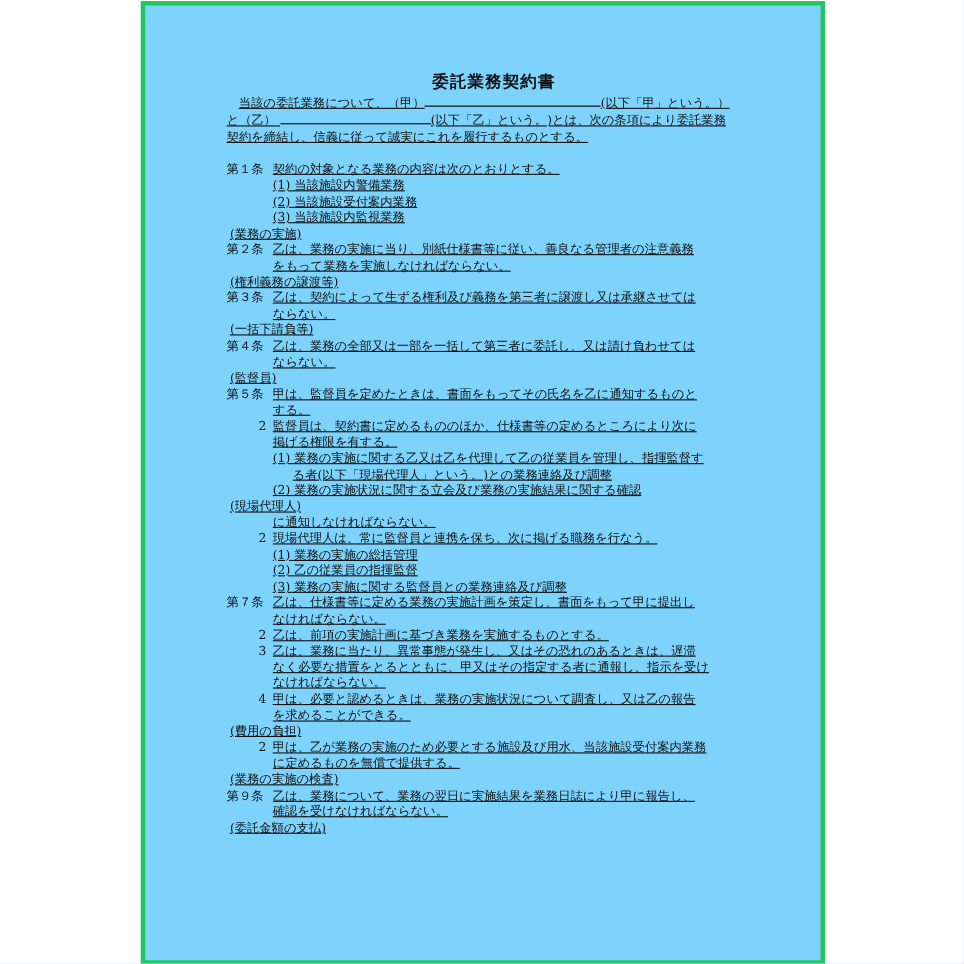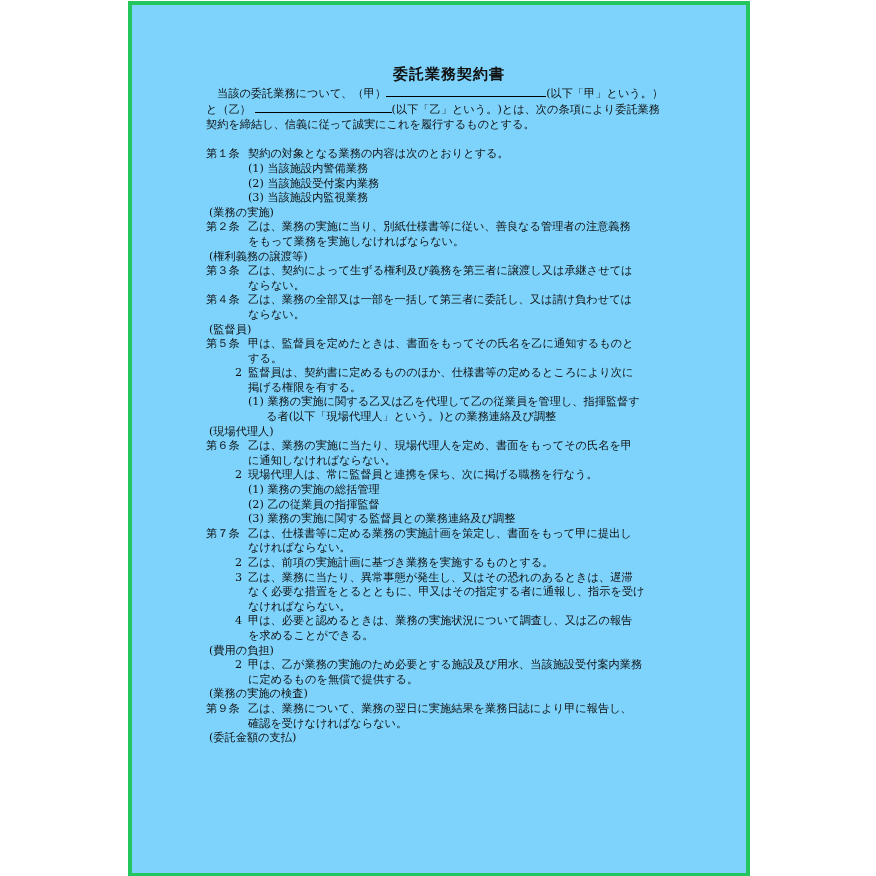--- a/index.html
+++ b/index.html
@@ -3,21 +3,21 @@
   <meta charset="utf-8">
   <style>
     html, body { margin: 0; padding: 0; background: #ffffff; }
     body { width: 876px; height: 876px; position: relative; overflow: hidden;
       font-family: "DejaVu Serif", "Liberation Serif", serif; color: #111; }
     .page { position: absolute; left: 128px; top: 1px; width: 614px; height: 868px;
       border: 4px solid #22c55e; background: #7dd3fc; box-sizing: content-box; }
     .content { position: absolute; left: 74px; top: 62px; width: 480px; font-size: 11.2px; line-height: 14.6px; }
     .title { text-align: center; font-family: "DejaVu Sans", "Liberation Sans", sans-serif; font-weight: bold;
       font-size: 15px; letter-spacing: 1px; margin-bottom: 3px; margin-left: 6px; }
-    .line { white-space: nowrap; }
+    .line { white-space: nowrap; text-decoration: underline; }
     .indent1 { padding-left: 11px; }
     .blank { display: inline-block; border-bottom: 1px solid #000; height: 11px; vertical-align: baseline; }
     .b1 { width: 160px; }
     .b2 { width: 137px; }
     .gap { height: 15px; }
     .heading { padding-left: 3px; }
     .art { }
     .art-num { display: inline-block; width: 42px; }
     .cont { padding-left: 42px; }
     .para { padding-left: 29px; }
@@ -46,31 +46,32 @@
         <div class="line art"><span class="art-num">第１条</span><span>契約の対象となる業務の内容は次のとおりとする。</span></div>
         <div class="line item">(1) 当該施設内警備業務</div>
         <div class="line item">(2) 当該施設受付案内業務</div>
         <div class="line item">(3) 当該施設内監視業務</div>
         <div class="line heading">(業務の実施)</div>
         <div class="line art"><span class="art-num">第２条</span><span>乙は、業務の実施に当り、別紙仕様書等に従い、善良なる管理者の注意義務</span></div>
         <div class="line cont">をもって業務を実施しなければならない。</div>
         <div class="line heading">(権利義務の譲渡等)</div>
         <div class="line art"><span class="art-num">第３条</span><span>乙は、契約によって生ずる権利及び義務を第三者に譲渡し又は承継させては</span></div>
         <div class="line cont">ならない。</div>
+        <div class="line heading">(一括下請負等)</div>
         <div class="line art"><span class="art-num">第４条</span><span>乙は、業務の全部又は一部を一括して第三者に委託し、又は請け負わせては</span></div>
         <div class="line cont">ならない。</div>
         <div class="line heading">(監督員)</div>
         <div class="line art"><span class="art-num">第５条</span><span>甲は、監督員を定めたときは、書面をもってその氏名を乙に通知するものと</span></div>
         <div class="line cont">する。</div>
         <div class="line para"><span class="para-num">2</span><span>監督員は、契約書に定めるもののほか、仕様書等の定めるところにより次に</span></div>
         <div class="line para-cont">掲げる権限を有する。</div>
         <div class="line item">(1) 業務の実施に関する乙又は乙を代理して乙の従業員を管理し、指揮監督す</div>
         <div class="line item-cont">る者(以下「現場代理人」という。)との業務連絡及び調整</div>
+        <div class="line item">(2) 業務の実施状況に関する立会及び業務の実施結果に関する確認</div>
         <div class="line heading">(現場代理人)</div>
-        <div class="line art"><span class="art-num">第６条</span><span>乙は、業務の実施に当たり、現場代理人を定め、書面をもってその氏名を甲</span></div>
         <div class="line cont">に通知しなければならない。</div>
         <div class="line para"><span class="para-num">2</span><span>現場代理人は、常に監督員と連携を保ち、次に掲げる職務を行なう。</span></div>
         <div class="line item">(1) 業務の実施の総括管理</div>
         <div class="line item">(2) 乙の従業員の指揮監督</div>
         <div class="line item">(3) 業務の実施に関する監督員との業務連絡及び調整</div>
         <div class="line art"><span class="art-num">第７条</span><span>乙は、仕様書等に定める業務の実施計画を策定し、書面をもって甲に提出し</span></div>
         <div class="line cont">なければならない。</div>
         <div class="line para"><span class="para-num">2</span><span>乙は、前項の実施計画に基づき業務を実施するものとする。</span></div>
         <div class="line para"><span class="para-num">3</span><span>乙は、業務に当たり、異常事態が発生し、又はその恐れのあるときは、遅滞</span></div>
         <div class="line para-cont">なく必要な措置をとるとともに、甲又はその指定する者に通報し、指示を受け</div>

